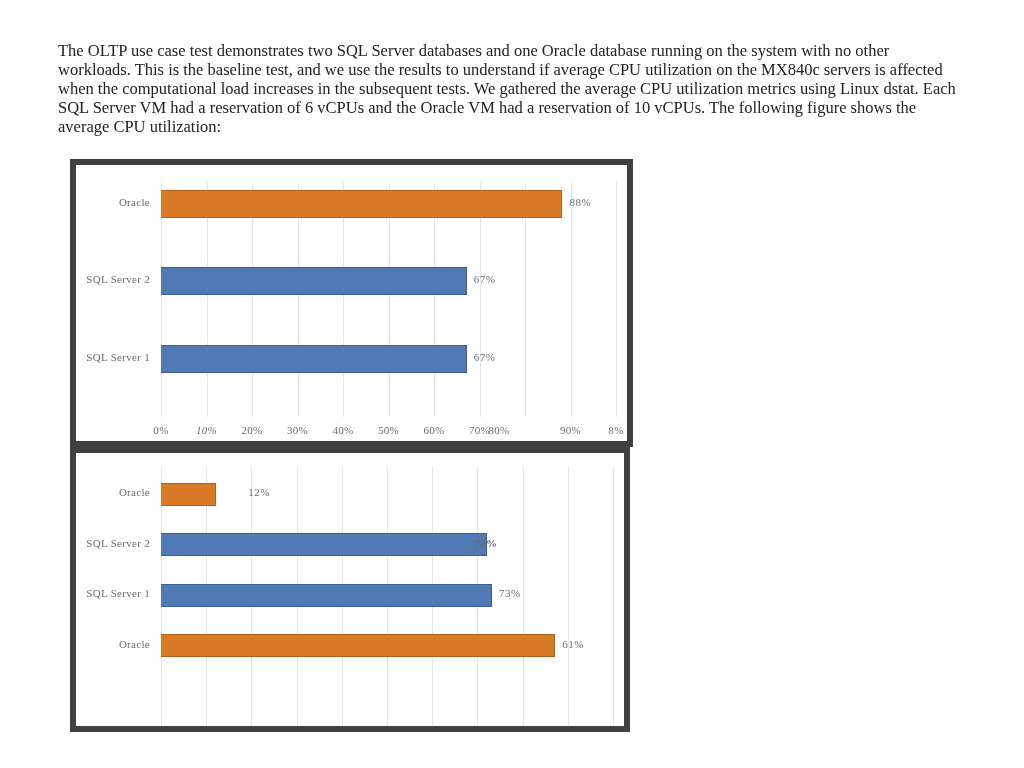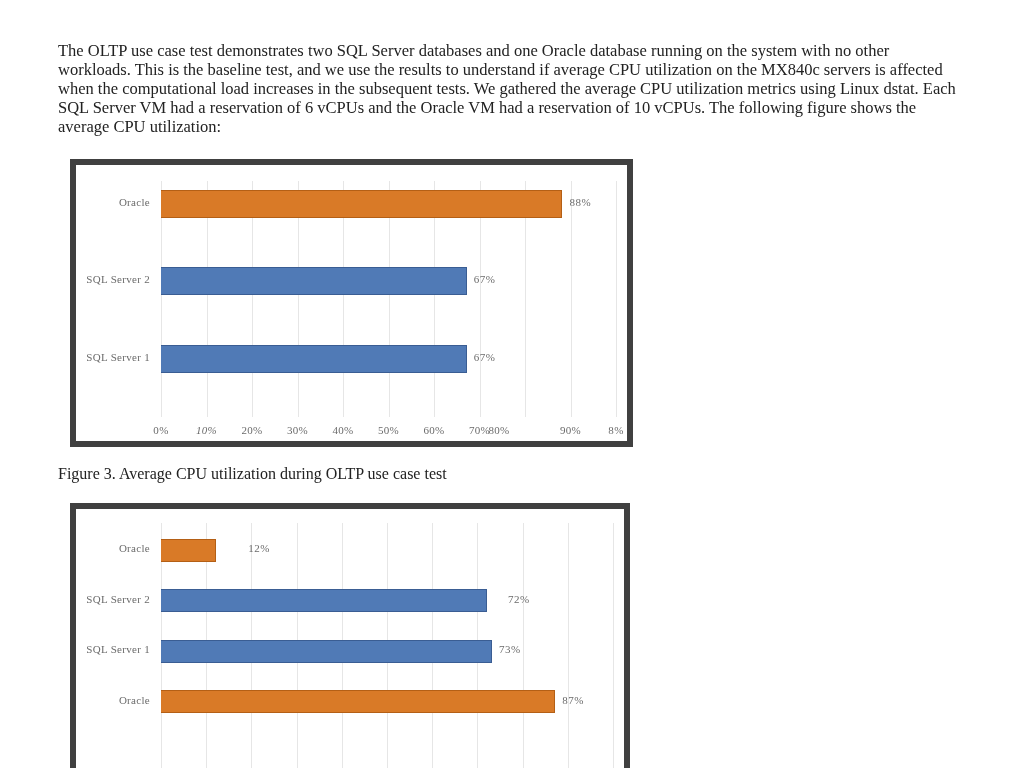--- a/index.html
+++ b/index.html
@@ -105,40 +105,39 @@
       <div class="x-tick" style="left: 221.5px; top: 259px; font-family: Liberation Serif, serif;">30%</div>
       <div class="x-tick" style="left: 267px; top: 259px;">40%</div>
       <div class="x-tick" style="left: 312.5px; top: 259px;">50%</div>
       <div class="x-tick" style="left: 358px; top: 259px;">60%</div>
       <div class="x-tick" style="left: 403.5px; top: 259px;">70%</div>
       <div class="x-tick" style="left: 423px; top: 259px;">80%</div>
       <div class="x-tick" style="left: 494.5px; top: 259px; text-align: right;">90%</div>
       <div class="x-tick" style="left: 540px; top: 259px;">8%</div>
     </div>
 
-  <p class="figure-caption">Figure 3. Average CPU utilization during OLTP use case test</p>
 
   <div id="chart-1" class="chart-box" style="width: 548px; height: 273px;">
       <div class="gridline" style="left: 85px; top: 14px; bottom: 0px;"></div>
       <div class="gridline" style="left: 130.2px; top: 14px; bottom: 0px;"></div>
       <div class="gridline" style="left: 175.4px; top: 14px; bottom: 0px;"></div>
       <div class="gridline" style="left: 220.6px; top: 14px; bottom: 0px;"></div>
       <div class="gridline" style="left: 265.8px; top: 14px; bottom: 0px;"></div>
       <div class="gridline" style="left: 311px; top: 14px; bottom: 0px;"></div>
       <div class="gridline" style="left: 356.2px; top: 14px; bottom: 0px;"></div>
       <div class="gridline" style="left: 401.4px; top: 14px; bottom: 0px;"></div>
       <div class="gridline" style="left: 446.6px; top: 14px; bottom: 0px;"></div>
       <div class="gridline" style="left: 491.8px; top: 14px; bottom: 0px;"></div>
       <div class="gridline" style="left: 537px; top: 14px; bottom: 0px;"></div>
       <div class="y-label" style="left: 0px; width: 74px; top: 33.5px;">Oracle</div>
       <div class="bar orange" style="left: 85px; top: 30px; height: 21px; width: 54.24px;"></div>
       <div class="value-label" style="left: 147.24px; top: 33.5px; margin-left: 25px;">12%</div>
       <div class="y-label" style="left: 0px; width: 74px; top: 84px;">SQL Server 2</div>
       <div class="bar blue" style="left: 85px; top: 80.5px; height: 21px; width: 325.44px;"></div>
-      <div class="value-label" style="left: 432px; top: 84px;">72%</div>
+      <div class="value-label" style="left: 398px; top: 84px; font-weight: bold;">72%</div>
       <div class="y-label" style="left: 0px; width: 74px; top: 134.5px;">SQL Server 1</div>
       <div class="bar blue" style="left: 85px; top: 131px; height: 21px; width: 329.96px;"></div>
       <div class="value-label" style="left: 422.96px; top: 134.5px;">73%</div>
       <div class="y-label" style="left: 0px; width: 74px; top: 185px;">Oracle</div>
       <div class="bar orange" style="left: 85px; top: 181.5px; height: 21px; width: 393.24px;"></div>
-      <div class="value-label" style="left: 486.24px; top: 185px;">87%</div>
+      <div class="value-label" style="left: 486.24px; top: 185px;">61%</div>
     </div>
 </div>
 
 </body></html>

